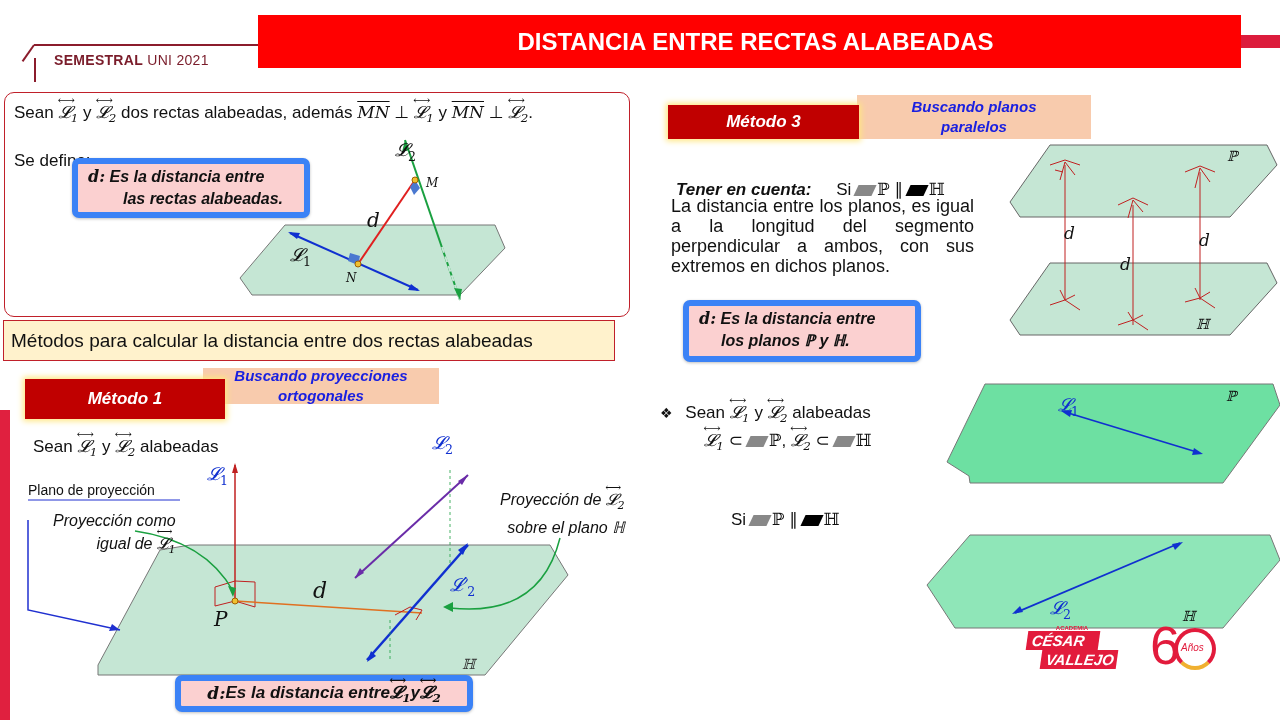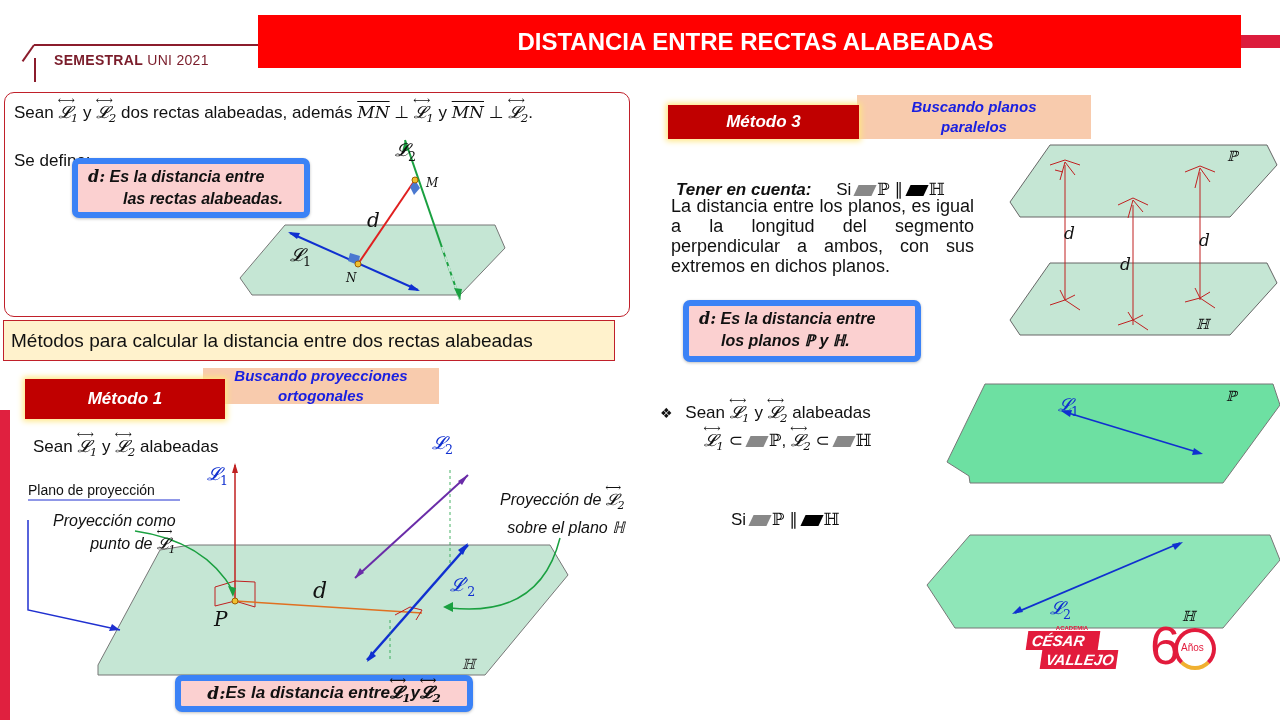--- a/index.html
+++ b/index.html
@@ -116,21 +116,21 @@
   <path d="M540,83 q-20,80 -110,70" fill="none" stroke="#1aa040" stroke-width="1.5"></path>
   <polygon points="423,152 433,147 433,157" fill="#1aa040"></polygon>
   <circle cx="215" cy="146" r="3" fill="#f0c030" stroke="#a06000"></circle>
 </svg>
 
 <div class="abs serif-it" style="left:207px; top:463px; font-size:18px; color:#1030d0;"><span>𝓛</span><sub style="font-style:normal">1</sub></div>
 <div class="abs serif-it" style="left:432px; top:432px; font-size:18px; color:#1030d0;"><span>𝓛</span><sub style="font-style:normal">2</sub></div>
 <div class="abs txt" style="left:28px; top:482px; font-size:14px;">Plano de proyección</div>
 <div class="abs label-it" style="left:53px; top:512px;">
   <div>Proyección como</div>
-  <div style="margin-top:4px;"><span>punto de </span><span class="ovl serif-it"><span>𝓛</span><sub>1</sub></span></div>
+  <div style="margin-top:4px;"><span>igual de </span><span class="ovl serif-it"><span>𝓛</span><sub>1</sub></span></div>
 </div>
 <div class="abs label-it" style="left:500px; top:490px;">
   <div><span>Proyección de </span><span class="ovl serif-it"><span>𝓛</span><sub>2</sub></span></div>
   <div style="margin-top:4px;">sobre el plano ℍ</div>
 </div>
 <div class="abs serif-it" style="left:214px; top:607px; font-size:20px;">P</div>
 <div class="abs serif-it" style="left:313px; top:578px; font-size:22px;">d</div>
 <div class="abs serif-it" style="left:450px; top:574px; font-size:18px; color:#1030d0;"><span>𝓛′</span><sub style="font-style:normal">2</sub></div>
 <div class="abs serif-it" style="left:462px; top:656px; font-size:14px; color:#333;">ℍ</div>
 <div class="abs red-card" style="left:175px; top:675px; width:298px; height:37px; display:flex; align-items:center; justify-content:center; font-size:17px;">
@@ -209,14 +209,14 @@
 <div class="abs serif-it" style="left:1050px; top:597px; font-size:18px; color:#1030d0;"><span>𝓛</span><sub style="font-style:normal">2</sub></div>
 
 <div class="abs" style="left:1027px; top:625px; width:90px; height:50px;">
   <div style="font-size:6px; color:#e21b3c; text-align:center; font-weight:700;">ACADEMIA</div>
   <div style="background:#e21b3c; color:#fff; font-weight:700; font-style:italic; font-size:15px; line-height:17px; padding:1px 5px; transform:skewX(-8deg); width:72px;">CÉSAR</div>
   <div style="background:#e21b3c; color:#fff; font-weight:700; font-style:italic; font-size:15px; line-height:17px; padding:1px 5px; transform:skewX(-8deg); margin-left:14px; width:76px;">VALLEJO</div>
 </div>
 <div class="abs" style="left:1148px; top:620px; width:80px; height:55px;">
   <span style="position:absolute; left:2px; top:-6px; font-size:54px; color:#e21b3c; font-weight:300;">6</span>
   <div style="position:absolute; left:26px; top:8px; width:42px; height:42px; border:4px solid #e21b3c; border-radius:50%; border-bottom-color:#f0b030;"></div>
-  <span style="position:absolute; left:33px; top:22px; font-size:10px; color:#e21b3c;">Años</span>
+  <span style="position:absolute; left:33px; top:22px; font-size:10px; font-style:italic; color:#e21b3c;">Años</span>
 </div>
 
 </body></html>

